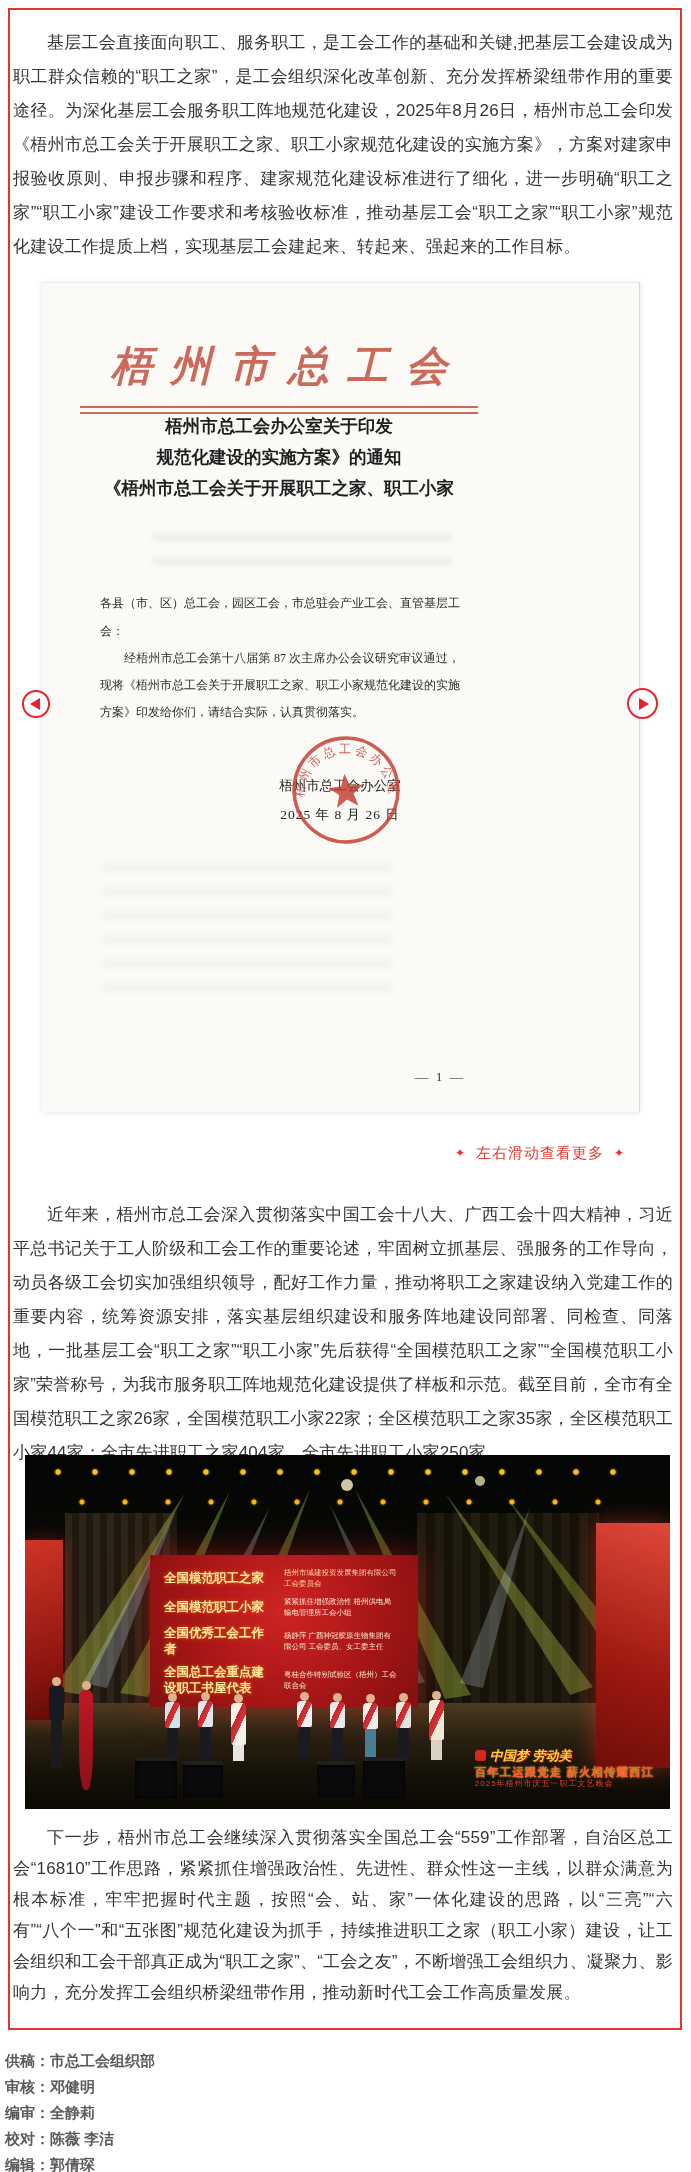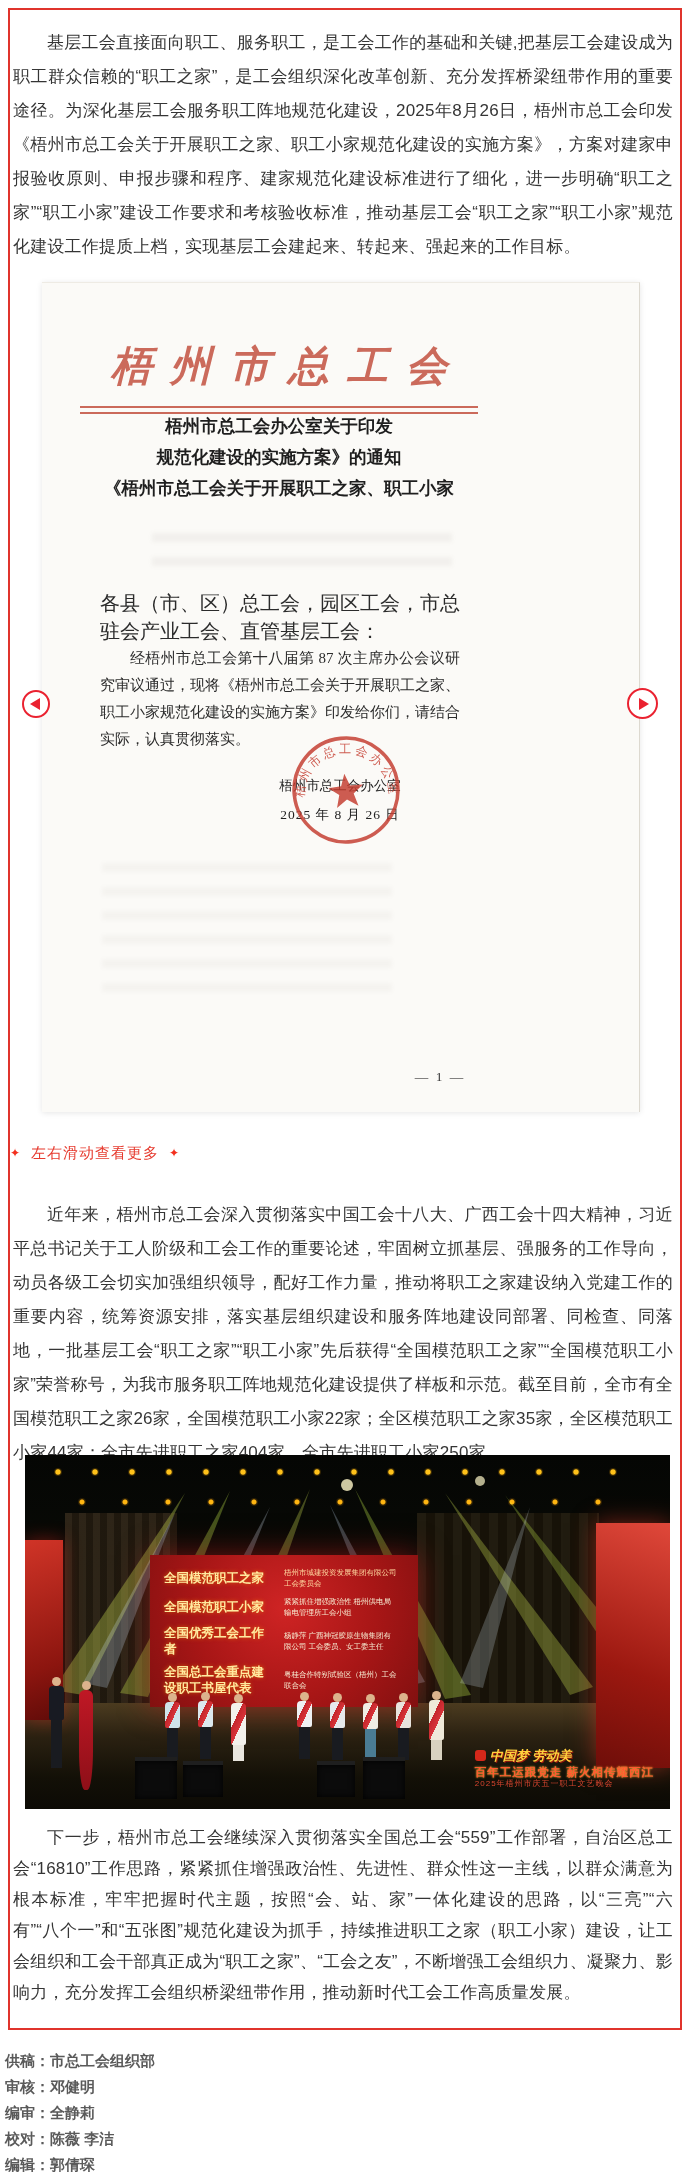--- a/index.html
+++ b/index.html
@@ -22,42 +22,42 @@
   .doc-header{position:absolute;left:38px;top:56px;width:398px;text-align:center;
        color:#cb6a5b;font-size:41px;font-weight:bold;letter-spacing:18px;text-indent:18px;
        white-space:nowrap;font-style:italic;}
   .doc-rule{position:absolute;left:38px;top:123px;width:398px;height:8px;
        border-top:2px solid #cb6a5b;border-bottom:2px solid #cb6a5b;}
   .doc-title{position:absolute;left:20px;top:128px;width:434px;text-align:center;
        font-size:17.5px;font-weight:bold;line-height:31px;color:#1e1e1e;}
   .ghost{position:absolute;filter:blur(2px);opacity:.5;
        background:repeating-linear-gradient(180deg,rgba(120,110,100,.14) 0 9px,transparent 9px 24px);}
   .doc-addressee{position:absolute;left:58px;top:306px;width:360px;
-       font-size:20px;line-height:28px;text-align:justify;}
+       font-size:12px;line-height:28px;text-align:justify;}
   .doc-body{position:absolute;left:58px;top:362px;width:360px;
-       font-size:15px;line-height:27px;text-align:justify;text-indent:2em;}
+       font-size:12px;line-height:27px;text-align:justify;text-indent:2em;}
   .doc-signer,.doc-date{position:absolute;left:233px;width:130px;text-align:center;
        font-size:13.5px;white-space:nowrap;color:#222;}
   .doc-signer{top:494px;}
   .doc-date{top:523px;letter-spacing:1px;}
   .seal{position:absolute;left:248px;top:451px;width:112px;height:112px;
         opacity:.82;transform:rotate(-6deg);}
   .doc-pagenum{position:absolute;left:348px;top:786px;width:100px;text-align:center;
         font-size:13.5px;color:#3a3a3a;letter-spacing:2px;}
   
   .nav{position:absolute;border:2px solid #ea2230;border-radius:50%;background:#fff;
        display:flex;align-items:center;justify-content:center;padding:0;cursor:pointer;}
   .nav.prev{left:22px;top:690px;width:28px;height:28px;}
   .nav.next{left:627px;top:688px;width:31px;height:31px;}
   .tri-l{width:0;height:0;border-top:6px solid transparent;border-bottom:6px solid transparent;
          border-right:10px solid #ea2230;margin-right:2px;}
   .tri-r{width:0;height:0;border-top:6px solid transparent;border-bottom:6px solid transparent;
          border-left:10px solid #ea2230;margin-left:2px;}
   
-  .hint{position:absolute;left:0;top:1144px;width:635px;text-align:left;
+  .hint{position:absolute;left:0;top:1144px;width:635px;text-align:right;
         color:#e63a2e;font-size:15px;letter-spacing:1px;}
   .hint .dia{color:#f3301e;font-size:12px;margin:0 10px;vertical-align:1px;}
   
   .photo{position:absolute;left:25px;top:1455px;width:645px;height:354px;
          background:linear-gradient(180deg,#050604 0%,#0b0d07 55%,#0a0806 100%);overflow:hidden;}
   .ph-lights1{position:absolute;left:28px;top:12px;width:584px;height:10px;z-index:1;
      background:radial-gradient(circle at 5px 5px,#ffc21a 2.2px,rgba(255,170,0,.25) 3.2px,transparent 4.5px);
      background-size:37px 10px;}
   .ph-lights2{position:absolute;left:52px;top:42px;width:560px;height:10px;z-index:1;
      background:radial-gradient(circle at 5px 5px,#ffb612 2px,rgba(255,160,0,.22) 3px,transparent 4.5px);

